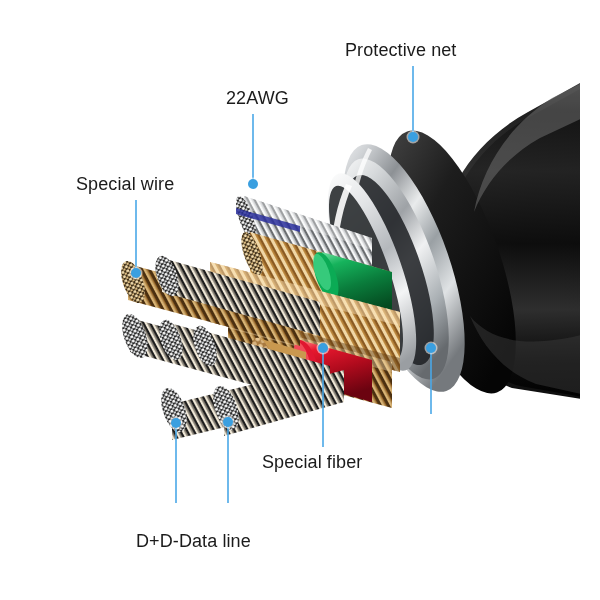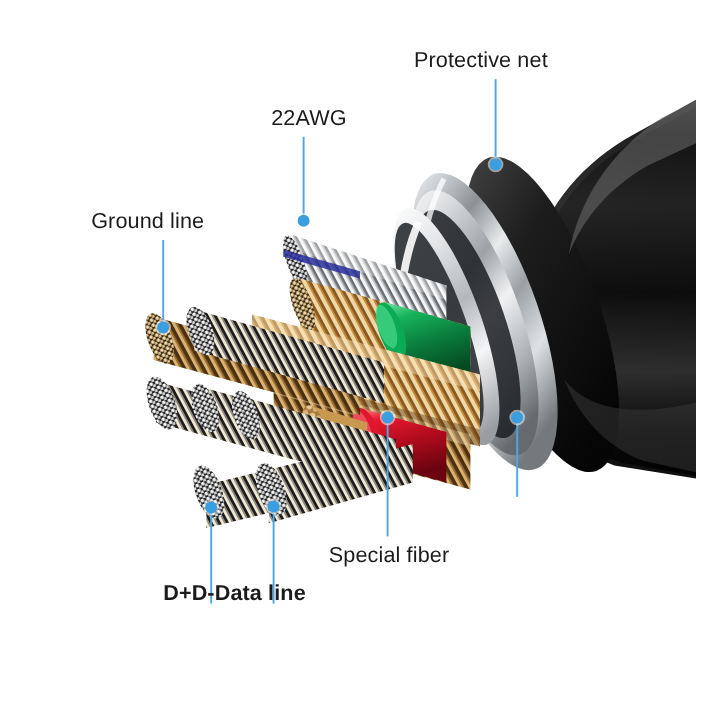--- a/index.html
+++ b/index.html
@@ -28,22 +28,22 @@
     font-family: "Liberation Sans", sans-serif;
     font-size: 18px;
     line-height: 21px;
     white-space: nowrap;
     letter-spacing: 0.1px;
   }
   #lbl-protective-net { left: 345px; top: 40px; }
   #lbl-22awg         { left: 226px; top: 88px; }
   #lbl-ground-wire   { left: 76px;  top: 174px; }
   #lbl-al-mylar      { left: 360px; top: 419px; }
-  #lbl-special-fiber { left: 262px; top: 452px; margin-left: 12px; }
-  #lbl-data-line     { left: 136px; top: 484px; font-weight: bold; }
+  #lbl-special-fiber { left: 262px; top: 452px; }
+  #lbl-data-line     { left: 136px; top: 531px; }
 </style>
 </head>
 <body>
 
 <div id="page">
 
   <svg id="illustration" viewBox="0 0 600 600">
     <defs>
 
       <linearGradient id="gJacket" x1="0" y1="0" x2="0" y2="1">
@@ -266,20 +266,20 @@
         <line x1="228" y1="503" x2="228" y2="422" stroke="#4aa8e8" stroke-width="1.6"></line>
         <circle cx="228" cy="422" r="6.5" fill="#ffffff" opacity="0.55"></circle>
         <circle cx="228" cy="422" r="5" fill="#3a9fe0"></circle>
       </g>
   </svg>
 
   <div class="callout-label" id="lbl-protective-net">Protective net</div>
 
   <div class="callout-label" id="lbl-22awg">22AWG</div>
 
-  <div class="callout-label" id="lbl-ground-wire">Ground line</div>
+  <div class="callout-label" id="lbl-ground-wire">Special wire</div>
 
 
   <div class="callout-label" id="lbl-special-fiber">Special fiber</div>
 
   <div class="callout-label" id="lbl-data-line">D+D-Data line</div>
 
 </div>
 
 </body></html>

